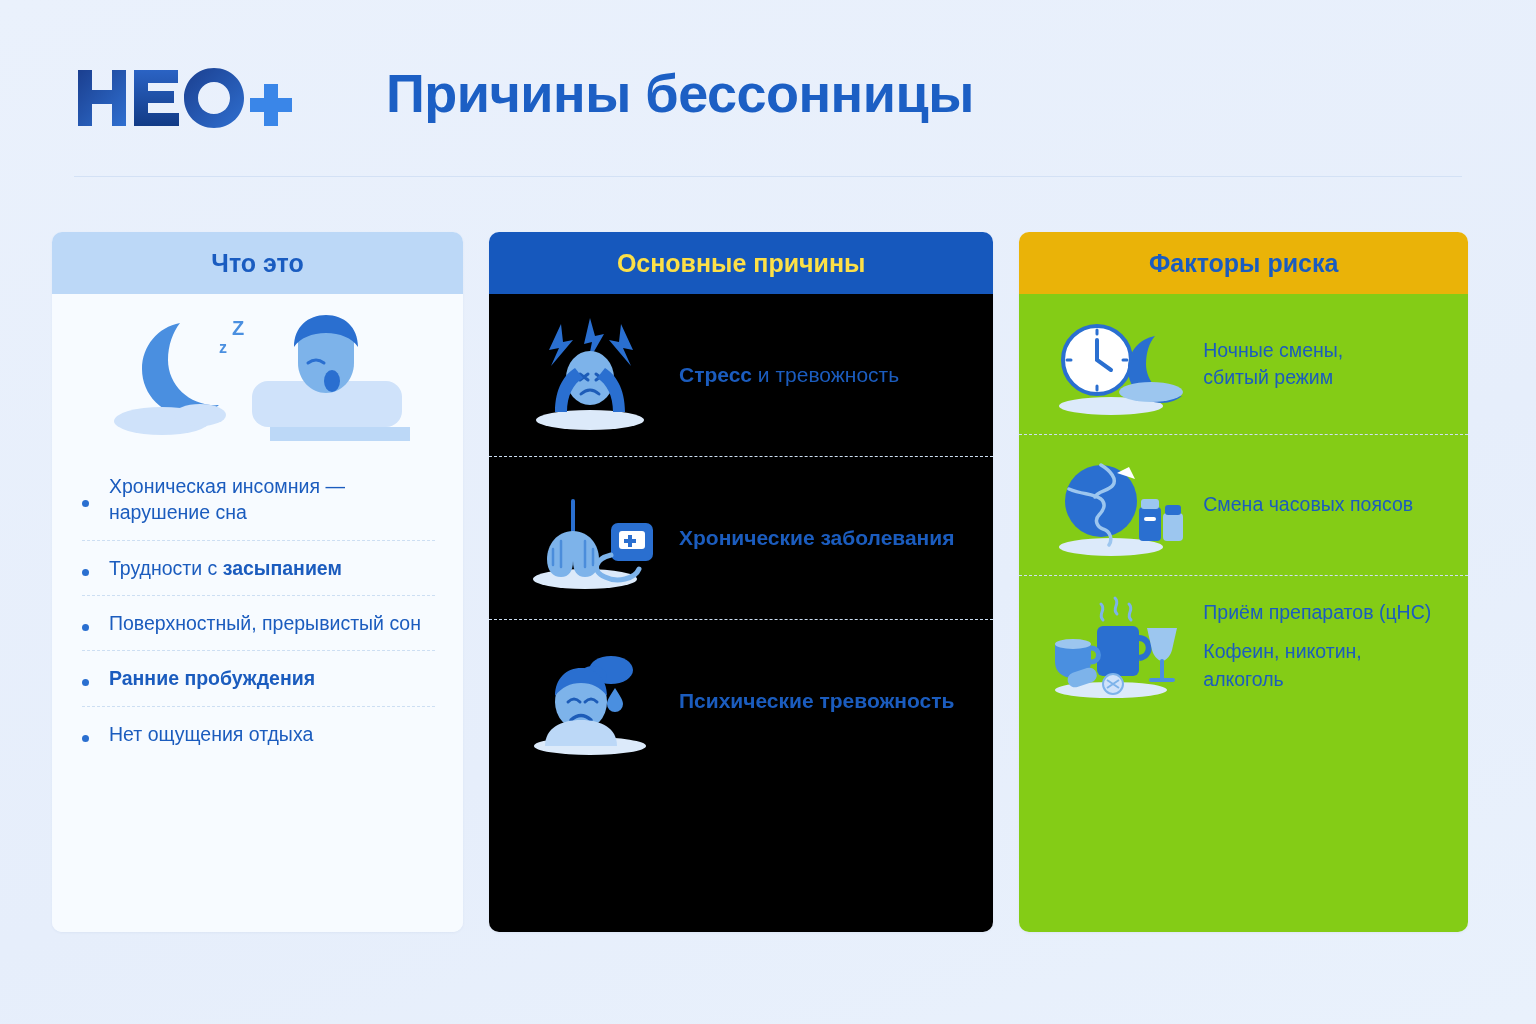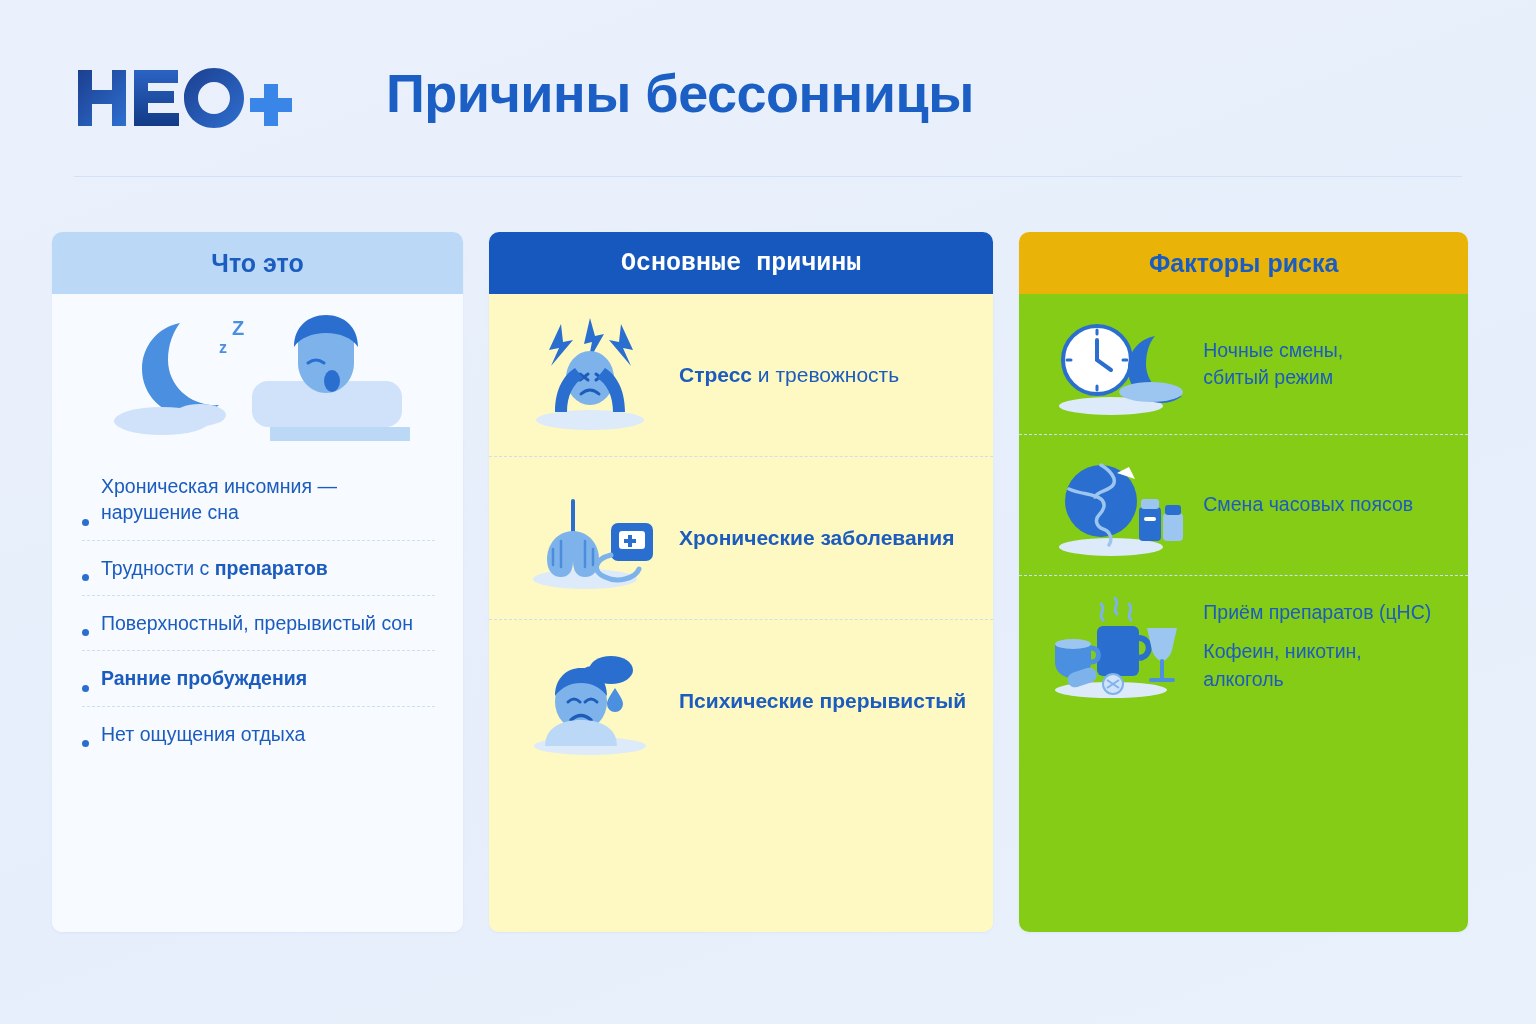--- a/index.html
+++ b/index.html
@@ -77,49 +77,49 @@
 
   .card-head {
     height: 62px;
     display: flex;
     align-items: center;
     justify-content: center;
     font-size: 25px;
     font-weight: bold;
   }
   .col1 .card-head { background: #bcd8f7; color: #1a5cc0; }
-  .col2 .card-head { background: #1658bd; color: #ffffff; font-family: Liberation Mono, monospace; }
+  .col2 .card-head { background: #1658bd; color: #fde047; }
   .col3 .card-head { background: #eab308; color: #1a5cc0; }
 
   .card-body {
     position: relative;
     height: calc(100% - 62px);
     background: #f7fbff;
   }
-  .col2 .card-body { background: #fef9c3; }
+  .col2 .card-body { background: #000000; }
   .col3 .card-body { background: #84cc16; }
 
   
   .c1-illus {
     height: 165px;
     display: flex;
     align-items: center;
     justify-content: center;
     padding-top: 6px;
     box-sizing: border-box;
   }
   .bullet-list {
     margin: 0;
     padding: 0 28px 0 30px;
     list-style: none;
   }
   .bullet-item {
     display: flex;
-    align-items: flex-end;
-    gap: 12px;
+    align-items: center;
+    gap: 20px;
     padding: 14px 0 14px 0;
     border-bottom: 1px dashed #cddff3;
     color: #1b5cbe;
     font-size: 19.5px;
     line-height: 1.35;
   }
   .bullet-item:last-child { border-bottom: none; }
   .dot {
     width: 7px; height: 7px;
     border-radius: 50%;
@@ -241,21 +241,21 @@
           </svg>
         </div>
 
         <ul class="bullet-list">
           <li class="bullet-item">
             <span class="dot"></span>
             <span class="bullet-text">Хроническая инсомния — нарушение сна</span>
           </li>
           <li class="bullet-item">
             <span class="dot"></span>
-            <span class="bullet-text"><span>Трудности с </span><span class="b-strong">препаратов</span></span>
+            <span class="bullet-text"><span>Трудности с </span><span class="b-strong">засыпанием</span></span>
           </li>
           <li class="bullet-item">
             <span class="dot"></span>
             <span class="bullet-text">Поверхностный, прерывистый сон</span>
           </li>
           <li class="bullet-item">
             <span class="dot"></span>
             <span class="bullet-text b-strong">Ранние пробуждения</span>
           </li>
           <li class="bullet-item">
@@ -324,21 +324,21 @@
 
               <ellipse cx="66" cy="60" rx="26" ry="28" fill="#7db3ea"></ellipse>
               <path d="M40 54 c0 -18 12 -28 26 -28 c14 0 26 10 26 28 c-7 -9 -15 -13 -26 -13 c-11 0 -19 4 -26 13 z" fill="#2a6fd0"></path>
               <path d="M53 60 q6 -6 12 0" stroke="#1d5cb8" stroke-width="3" fill="none" stroke-linecap="round"></path>
               <path d="M70 60 q6 -6 12 0" stroke="#1d5cb8" stroke-width="3" fill="none" stroke-linecap="round"></path>
               <path d="M56 78 q10 -9 20 0" stroke="#1d5cb8" stroke-width="3.5" fill="none" stroke-linecap="round"></path>
 
               <path d="M30 104 c0 -18 16 -26 36 -26 c20 0 36 8 36 26 z" fill="#bcd8f7"></path>
             </svg>
           </div>
-          <div class="cause-label">Психические прерывистый</div>
+          <div class="cause-label">Психические тревожность</div>
         </div>
 
       </div>
     </div>
 
     <div class="card col3">
       <div class="card-head">Факторы риска</div>
       <div class="card-body">
 
         <div class="risk-row">

